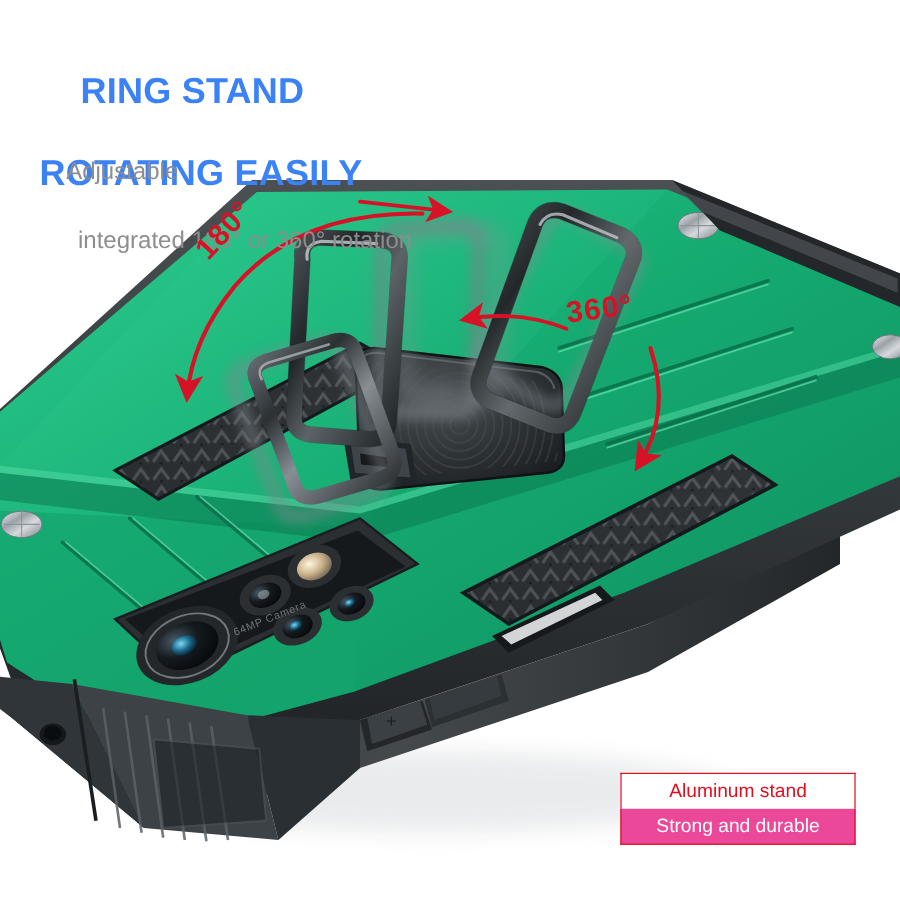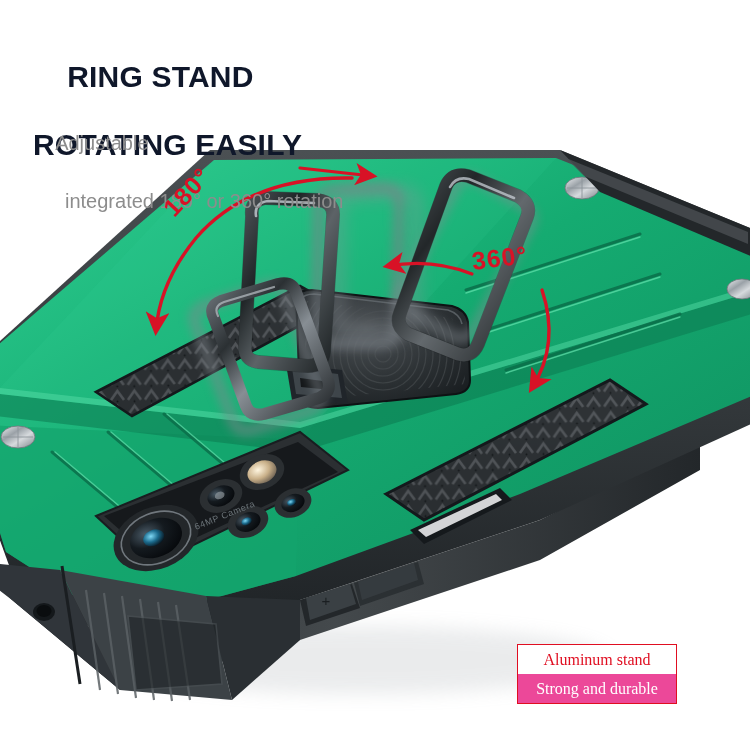--- a/index.html
+++ b/index.html
@@ -7,31 +7,31 @@
     width:750px;height:750px;overflow:hidden;background:#ffffff;
     font-family:"Liberation Sans", sans-serif;
     -webkit-font-smoothing:antialiased;
   }
   #stage{position:relative;width:750px;height:750px;background:#fff;overflow:hidden;}
 
   
   .headline{
     position:absolute;left:33px;top:26px;
     font-size:30px;line-height:34px;font-weight:bold;
-    color:#0f172a;letter-spacing:.2px;white-space:pre;
+    color:#3b82f6;letter-spacing:.2px;white-space:pre;
   }
   .headline .l2{display:block;text-align:center;}
   .subline{
     position:absolute;left:34px;top:100px;
     font-size:20px;line-height:29px;color:#8d8d8d;white-space:pre;
   }
   .subline .s2{display:block;margin-left:31px;}
 
   
-  .badge{position:absolute;left:517px;top:644px;width:160px;height:60px;font-family:Liberation Serif, serif;}
+  .badge{position:absolute;left:517px;top:644px;width:196px;height:60px;}
   .badge-top{
     height:30px;box-sizing:border-box;background:#ffffff;
     border:1.6px solid #e00e21;border-bottom:none;
     display:flex;align-items:center;justify-content:center;
     color:#e00e21;font-size:16px;
   }
   .badge-bot{
     height:30px;box-sizing:border-box;background:#ec4899;
     border:1.6px solid #e00e21;border-top:none;
     display:flex;align-items:center;justify-content:center;

